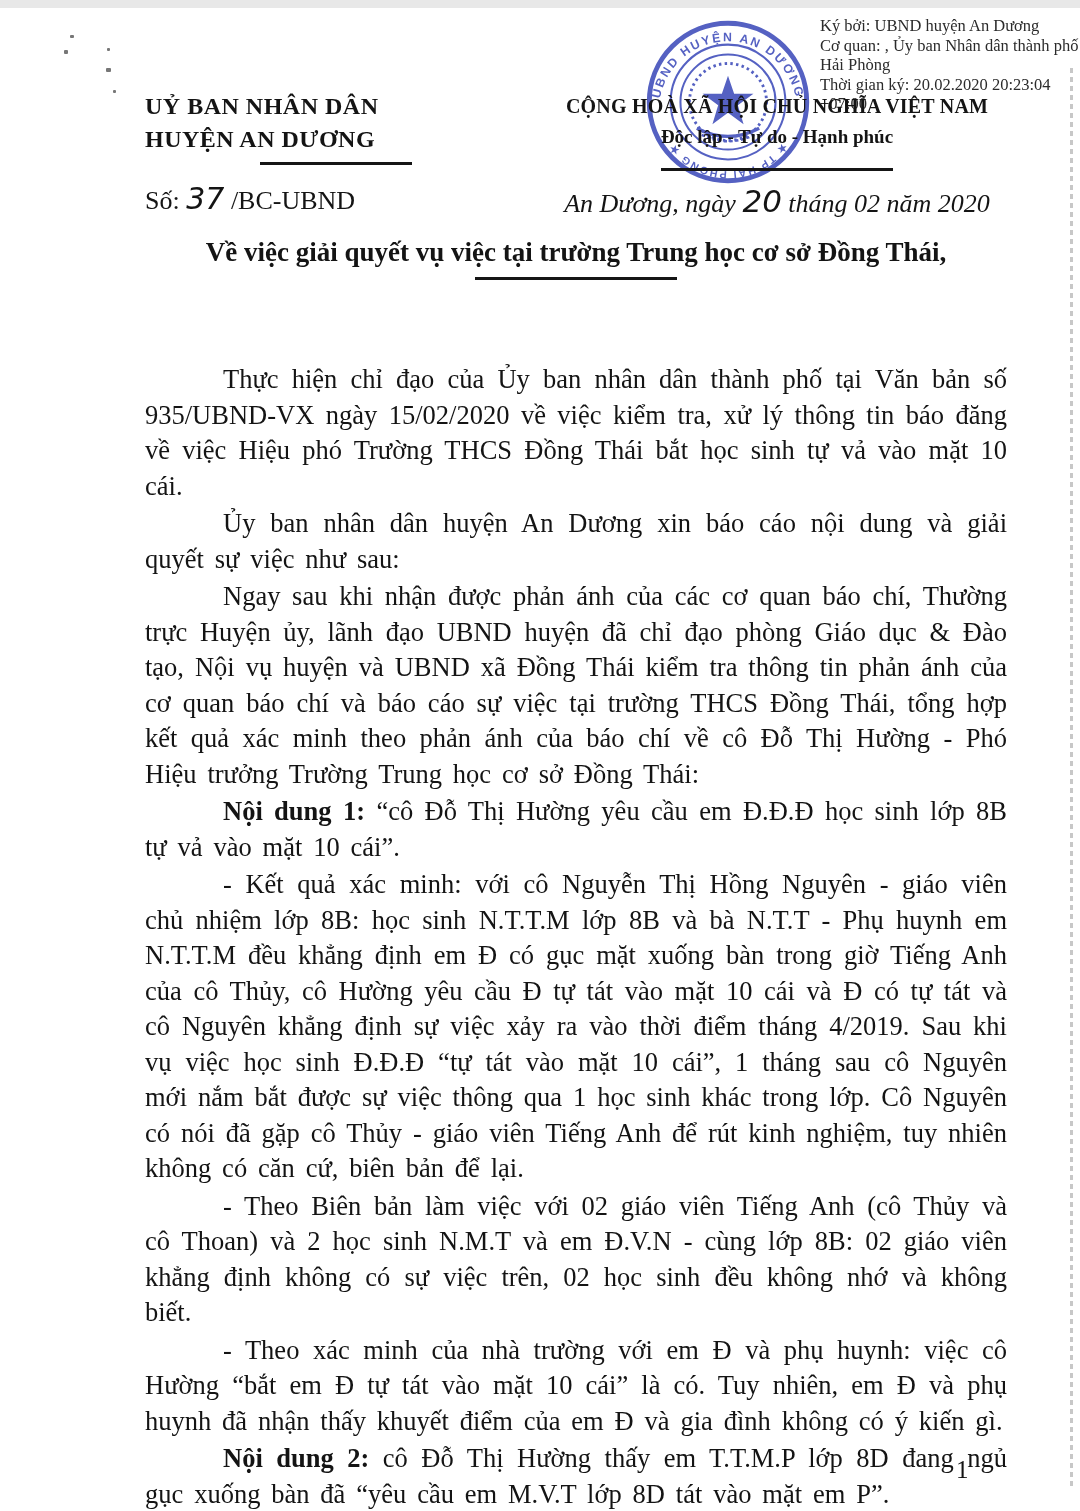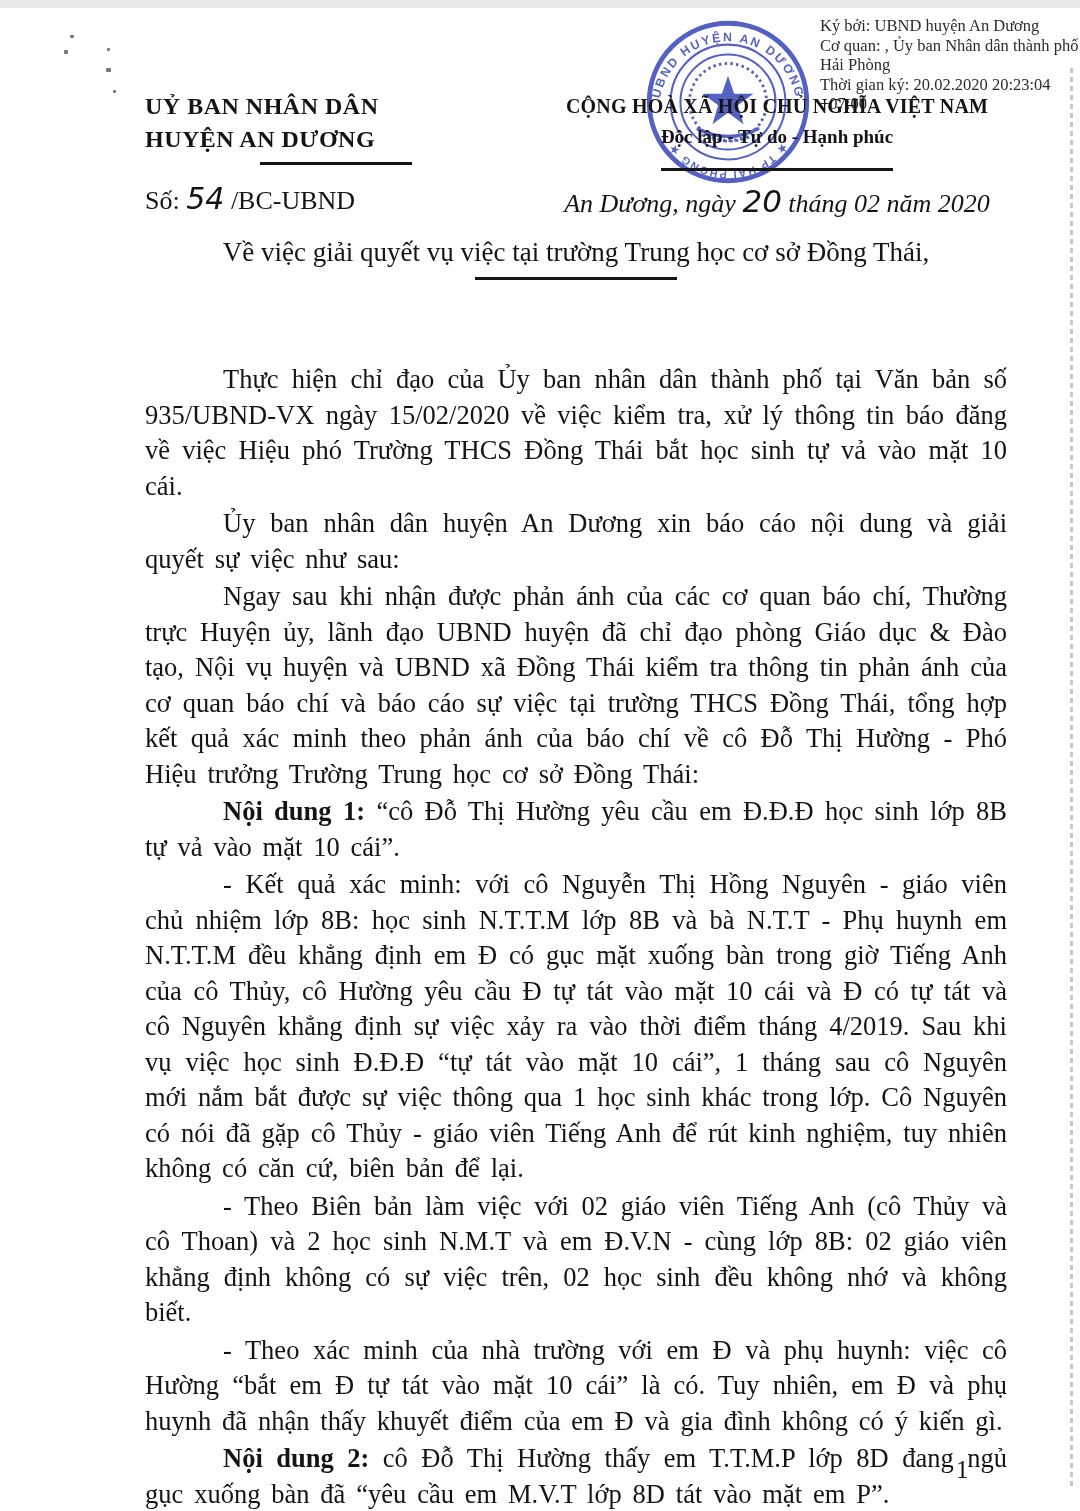--- a/index.html
+++ b/index.html
@@ -37,21 +37,21 @@
   .hdr-right{width:460px; margin-left:20px; text-align:center;}
   .national{font-weight:bold; font-size:20px; line-height:32px; letter-spacing:.2px;}
   .motto-wrap{margin-top:4px;}
   .motto{display:inline-block; font-weight:bold; font-size:19px; padding-bottom:20px; border-bottom:3px solid #151515;}
   .date-line{margin-top:12px; font-size:26px; white-space:nowrap;}
   .date-line .it{font-style:italic;}
   .date-line .day{font-size:31px;}
   
   .title-block{position:absolute; left:145px; top:222px; width:862px; text-align:center;}
   .title-main{font-weight:bold; font-size:30px; letter-spacing:1px;}
-  .title-sub{font-weight:normal; font-size:27px; line-height:36px; margin-top:4px;}
+  .title-sub{font-weight:bold; font-size:27px; line-height:36px; margin-top:4px;}
   .title-rule{width:202px; height:3px; background:#151515; margin:7px auto 0;}
   
   .body{position:absolute; left:145px; top:354px; width:862px;}
   .body p{
     margin:0 0 2px 0;
     font-size:26.5px; line-height:35.5px;
     text-align:justify;
     text-indent:78px;
     word-spacing:.16em;
   }
@@ -112,21 +112,21 @@
     </g>
   </svg>
 
   <div class="hdr">
     <div class="hdr-left">
       <div class="h1">UỶ BAN NHÂN DÂN</div>
       <div class="h2">HUYỆN AN DƯƠNG</div>
       <div class="rule"></div>
       <div class="doc-num">
         <span>Số:</span>
-        <span class="hand">54</span>
+        <span class="hand">37</span>
         <span>/BC-UBND</span>
       </div>
     </div>
     <div class="hdr-right">
       <div class="national">CỘNG HOÀ XÃ HỘI CHỦ NGHĨA VIỆT NAM</div>
       <div class="motto-wrap">
         <span class="motto">Độc lập - Tự do - Hạnh phúc</span>
       </div>
       <div class="date-line">
         <span class="it">An Dương, ngày</span>

